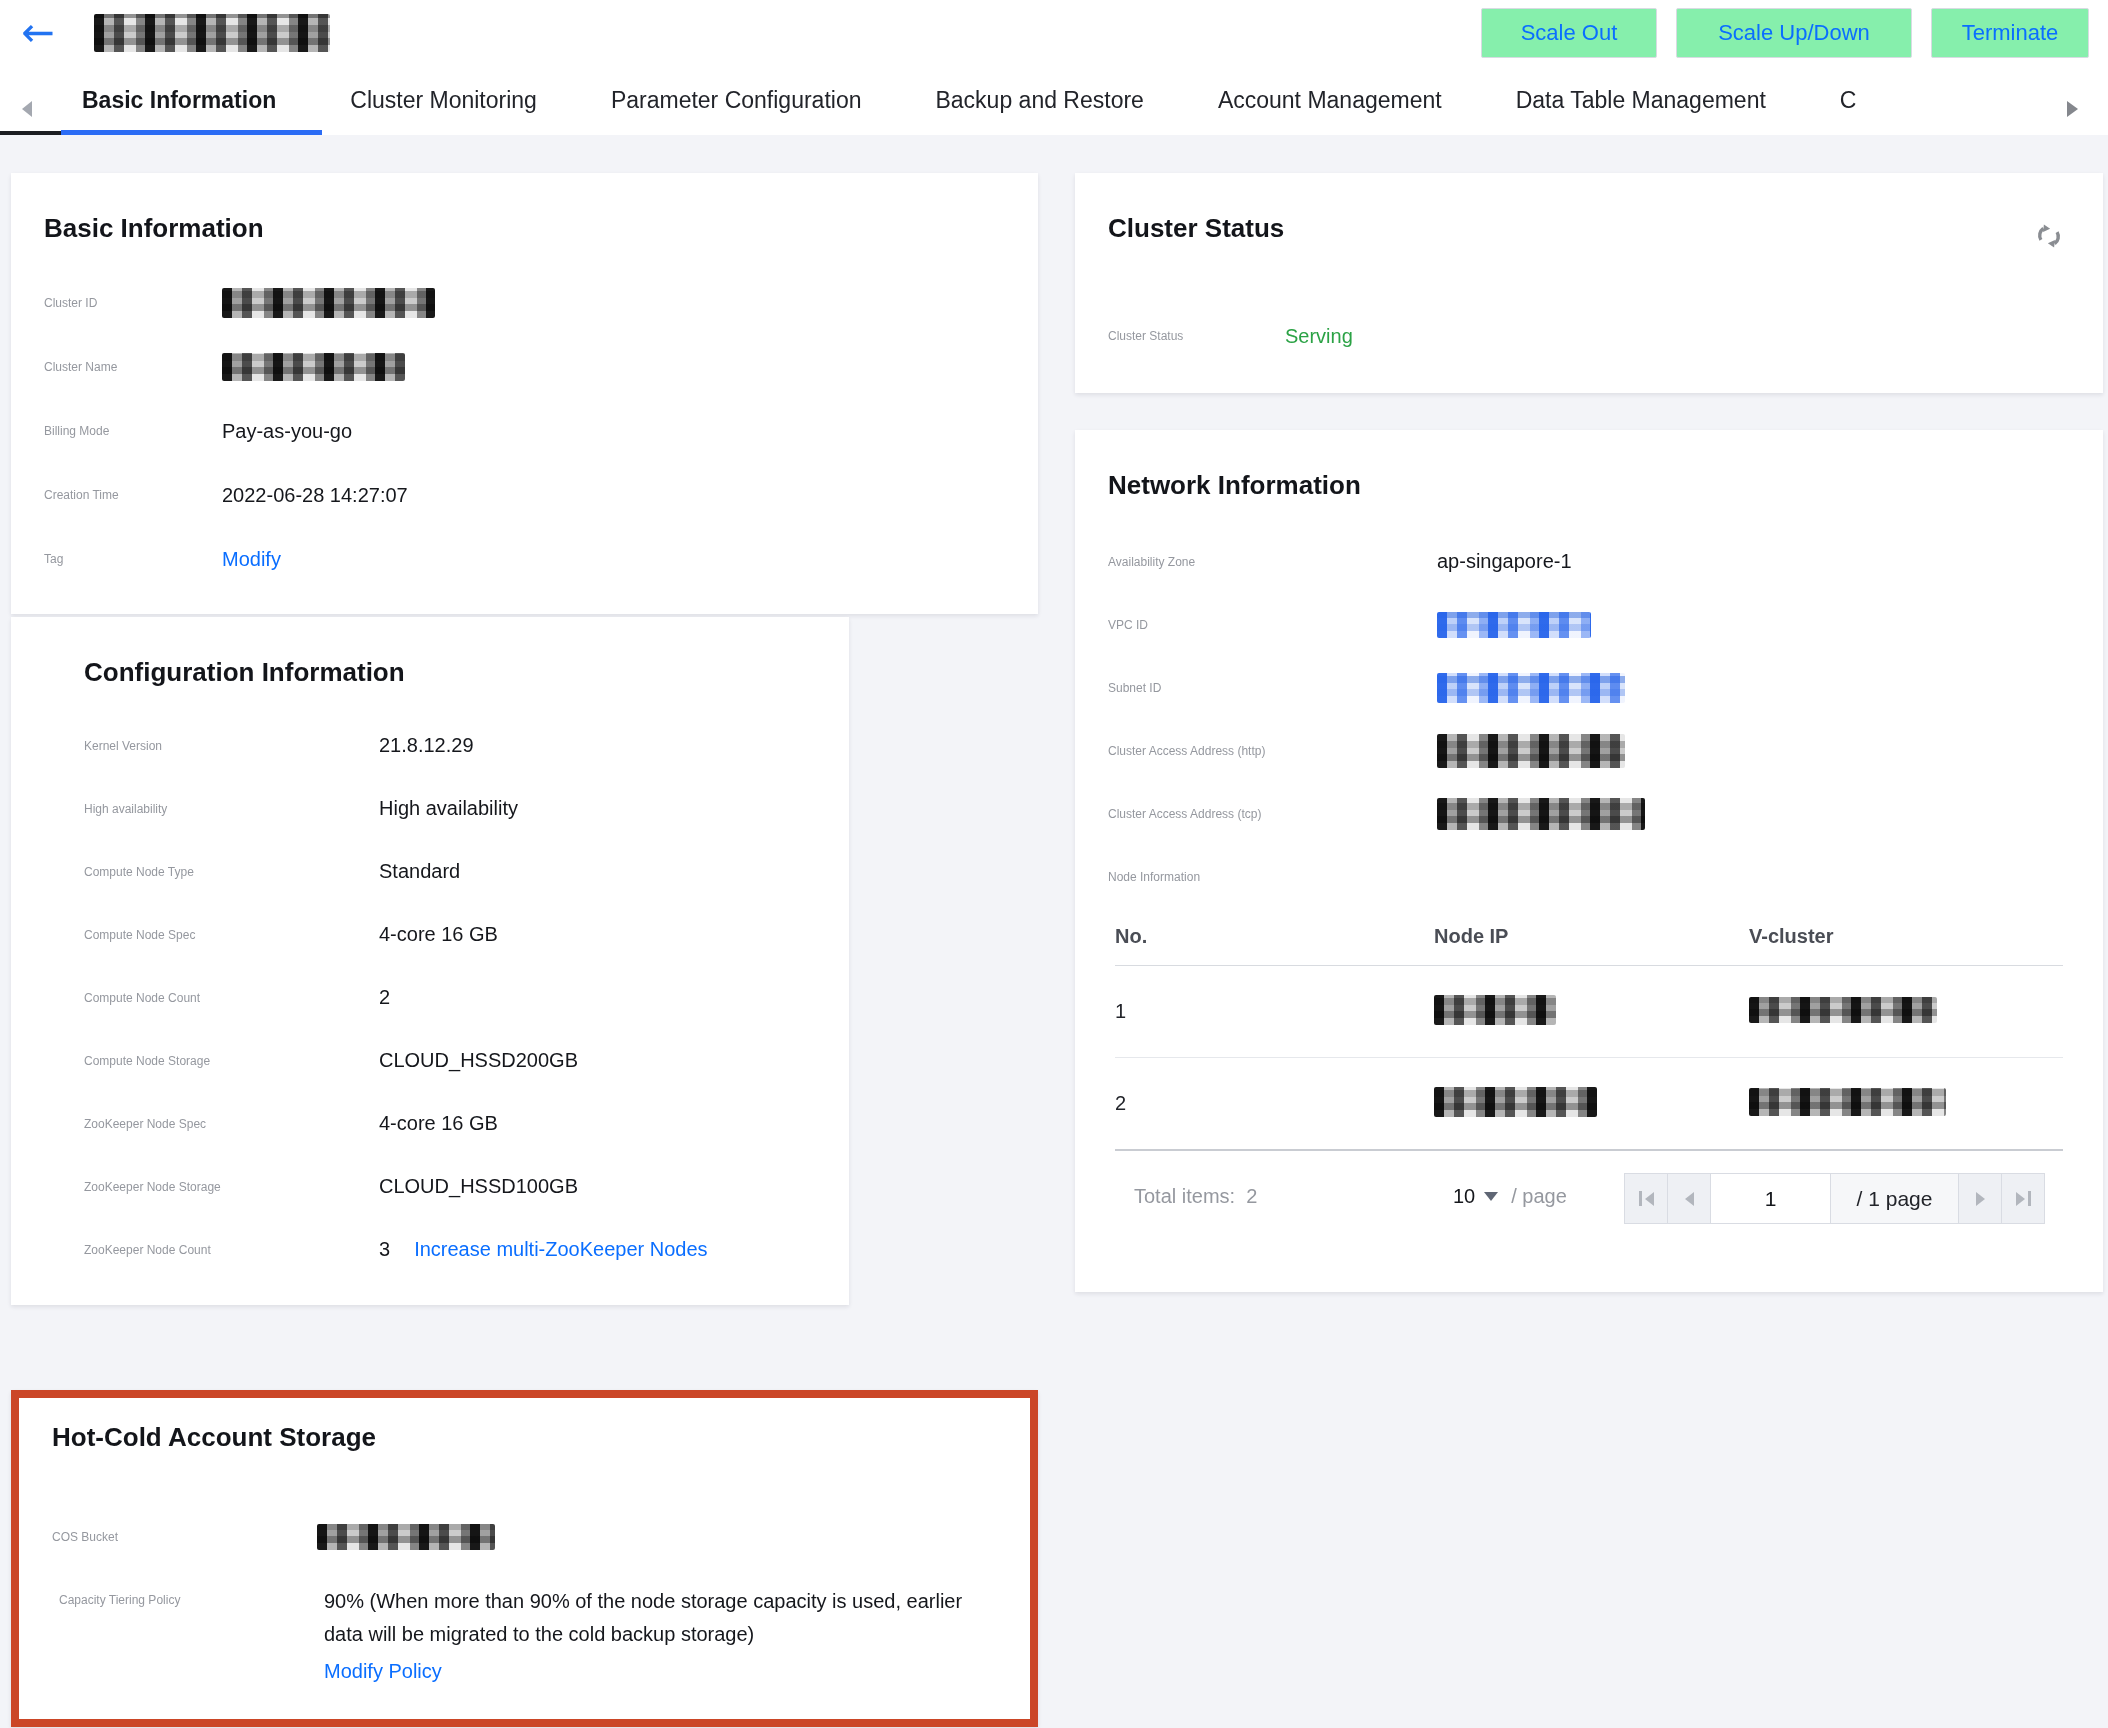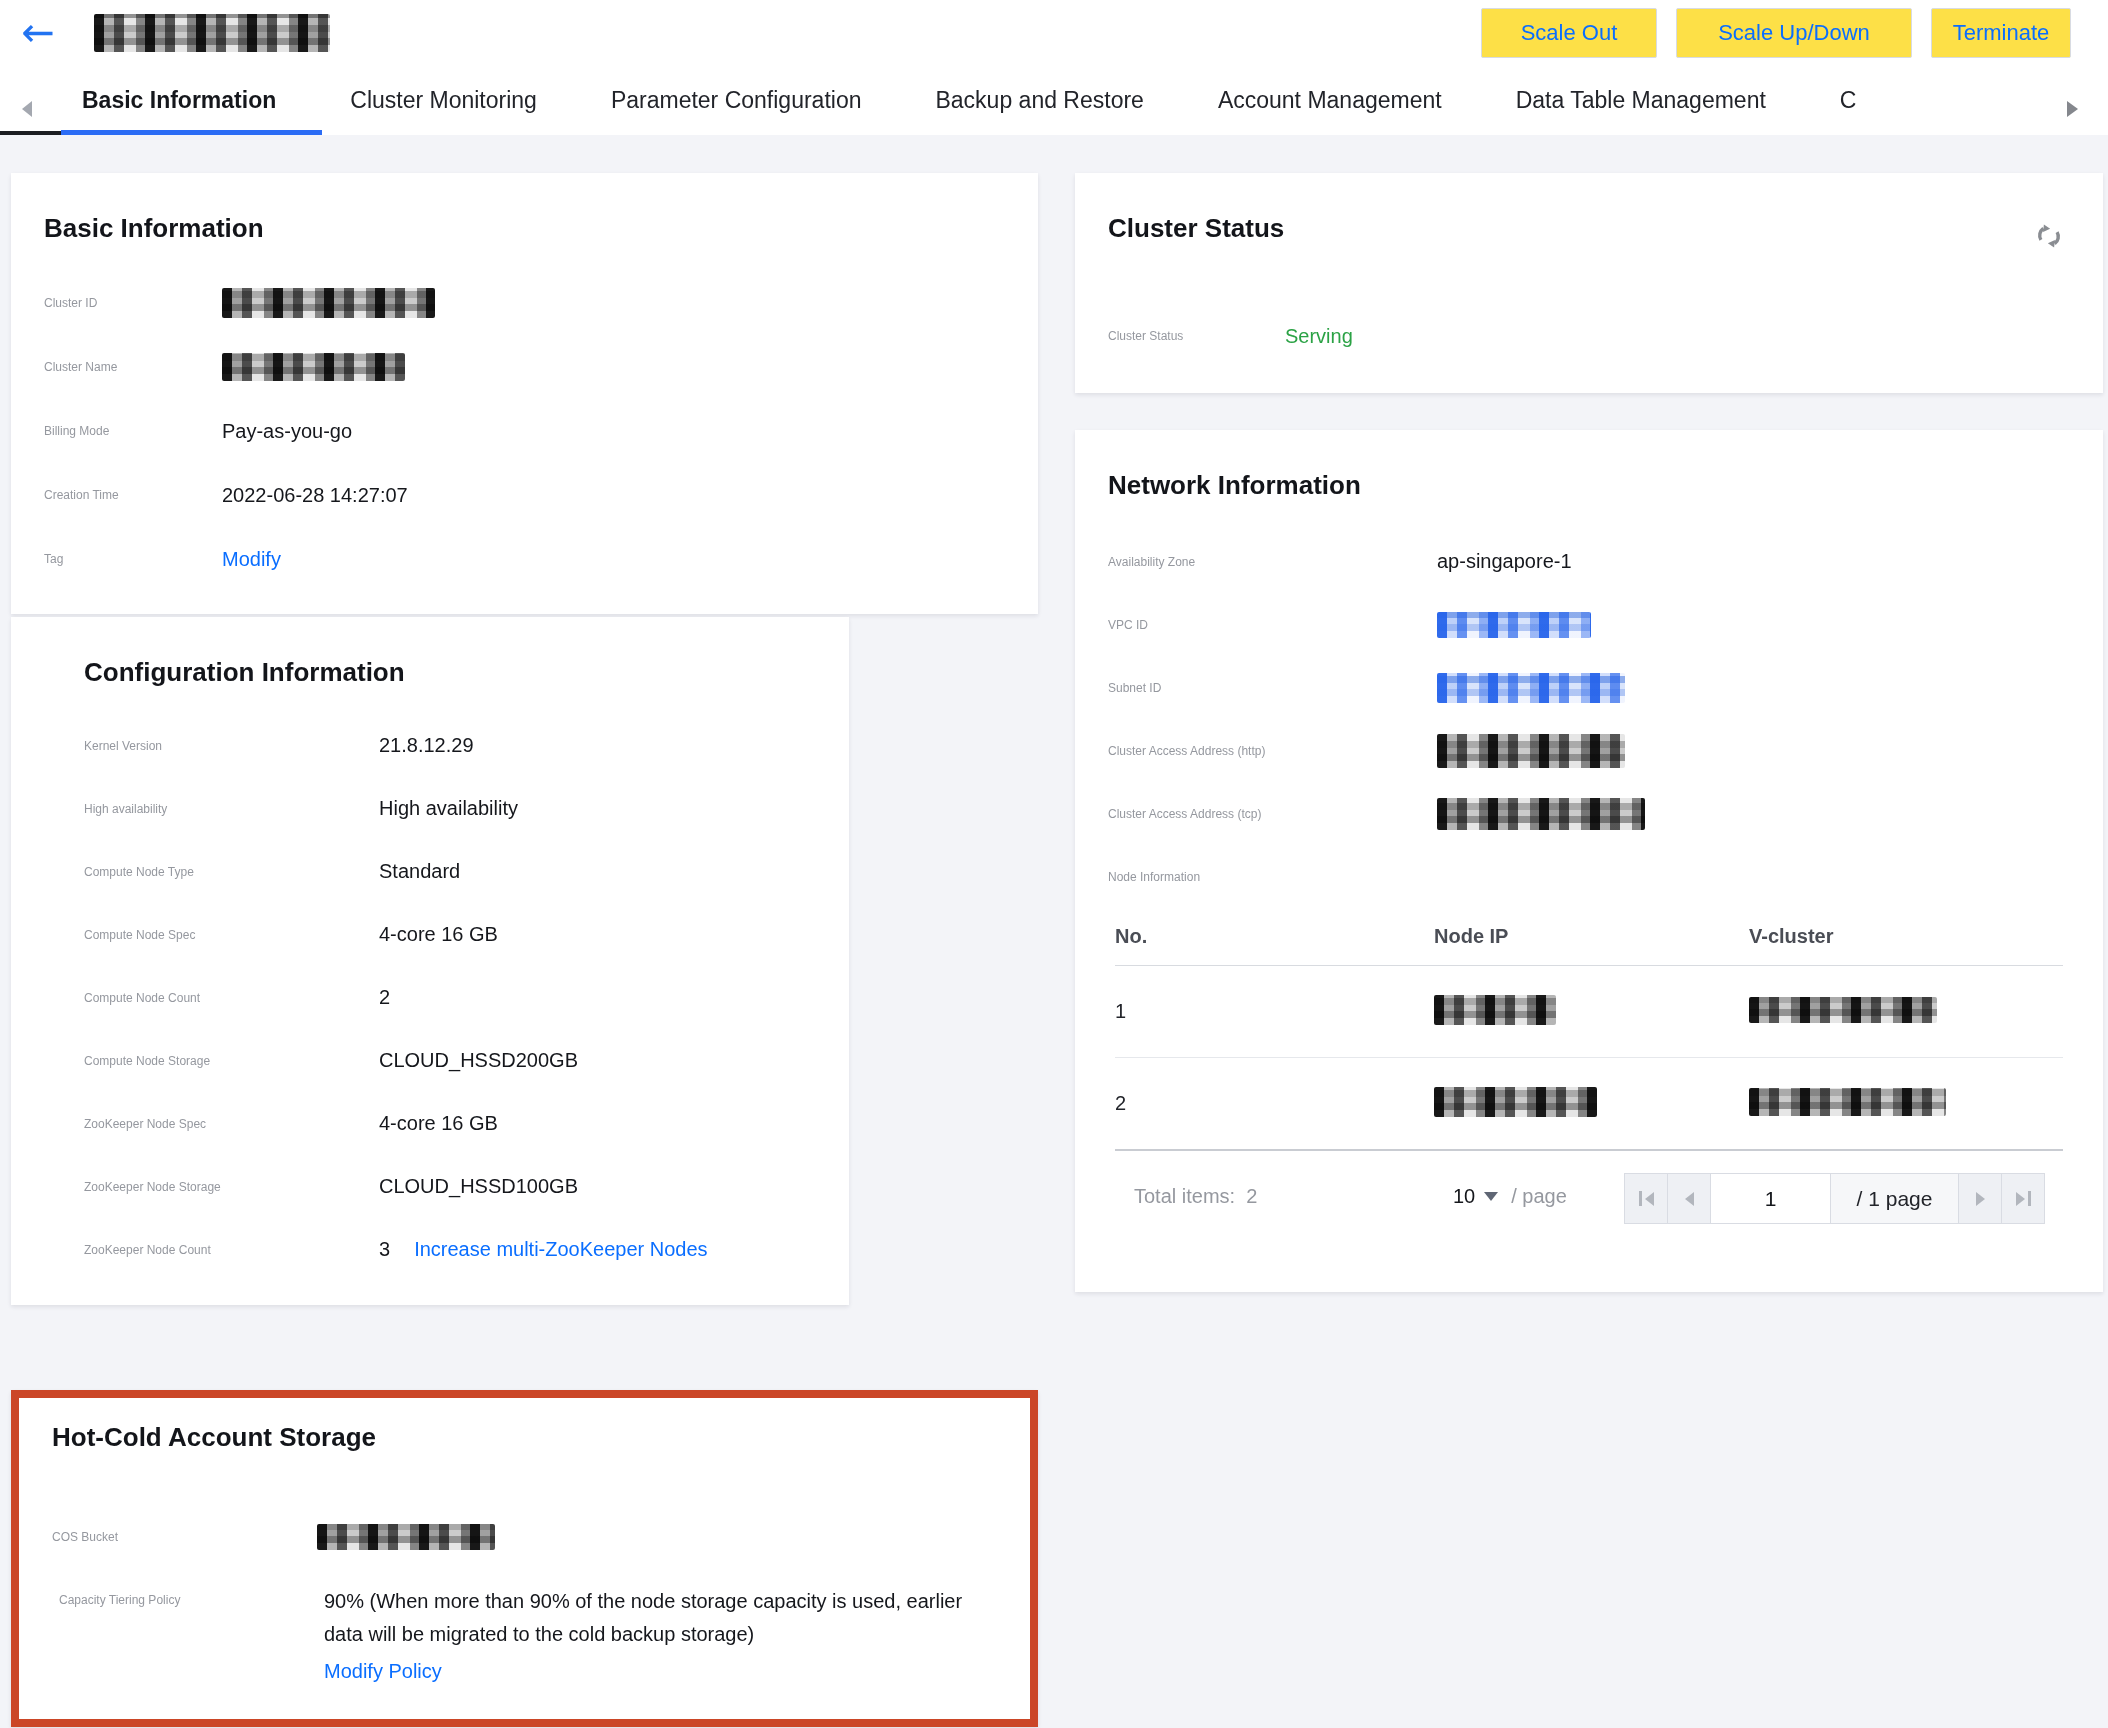--- a/index.html
+++ b/index.html
@@ -7,25 +7,25 @@
     width:2109px;height:1729px;position:relative;overflow:hidden;
     background:#f3f4f8;
     font-family:"Liberation Sans","DejaVu Sans",sans-serif;
     color:#16181d;
   }
   
   .topbar{position:absolute;left:0;top:0;width:2109px;height:65px;background:#fff;}
   .back-btn{position:absolute;left:16px;top:8px;width:44px;height:48px;border:none;background:none;
     color:#2273f1;font-size:40px;line-height:48px;cursor:pointer;padding:0;font-family:"DejaVu Sans",sans-serif;}
   .top-actions{position:absolute;top:8px;left:0;width:2109px;height:50px;}
-  .act-btn{position:absolute;top:0;height:50px;background:#fde047;border:1px solid #d8dbe2;border-radius:2px;
+  .act-btn{position:absolute;top:0;height:50px;background:#86efac;border:1px solid #d8dbe2;border-radius:2px;
     color:#0a6eff;font-size:22px;font-family:inherit;cursor:pointer;box-sizing:border-box;}
   .act-scale-out{left:1481px;width:176px;}
   .act-scale-updown{left:1676px;width:236px;}
-  .act-terminate{left:1931px;width:140px;}
+  .act-terminate{left:1931px;width:158px;}
   
   .tabbar{position:absolute;left:0;top:65px;width:2109px;height:70px;background:#fff;}
   .tabs-clip{position:absolute;left:82px;top:0;width:1972px;height:70px;overflow:hidden;display:flex;gap:74px;align-items:center;white-space:nowrap;}
   .tab{font-size:23px;color:#22242a;cursor:pointer;flex:0 0 auto;}
   .tab.active{font-weight:bold;color:#15171c;}
   .tab-underline-blue{position:absolute;left:61px;bottom:0;width:261px;height:5px;background:#2b6cf5;}
   .tab-underline-dark{position:absolute;left:0;bottom:0;width:61px;height:4px;background:#1b1d22;}
   .tab-chevron-left{position:absolute;left:22px;top:101px;width:0;height:0;
     border-top:8px solid transparent;border-bottom:8px solid transparent;border-right:10px solid #a4a8b0;cursor:pointer;}
   .tab-chevron-right{position:absolute;left:2067px;top:101px;width:0;height:0;

